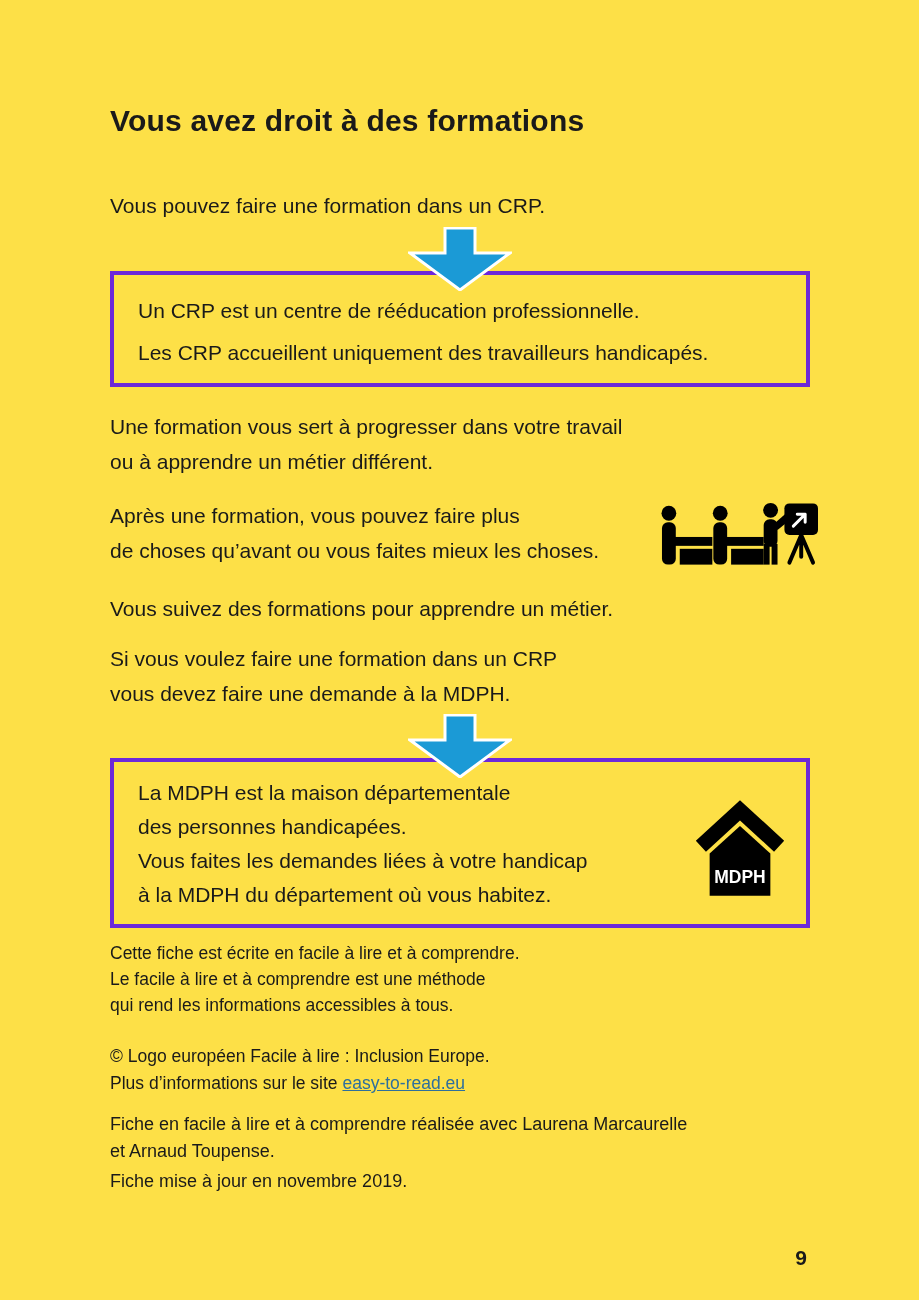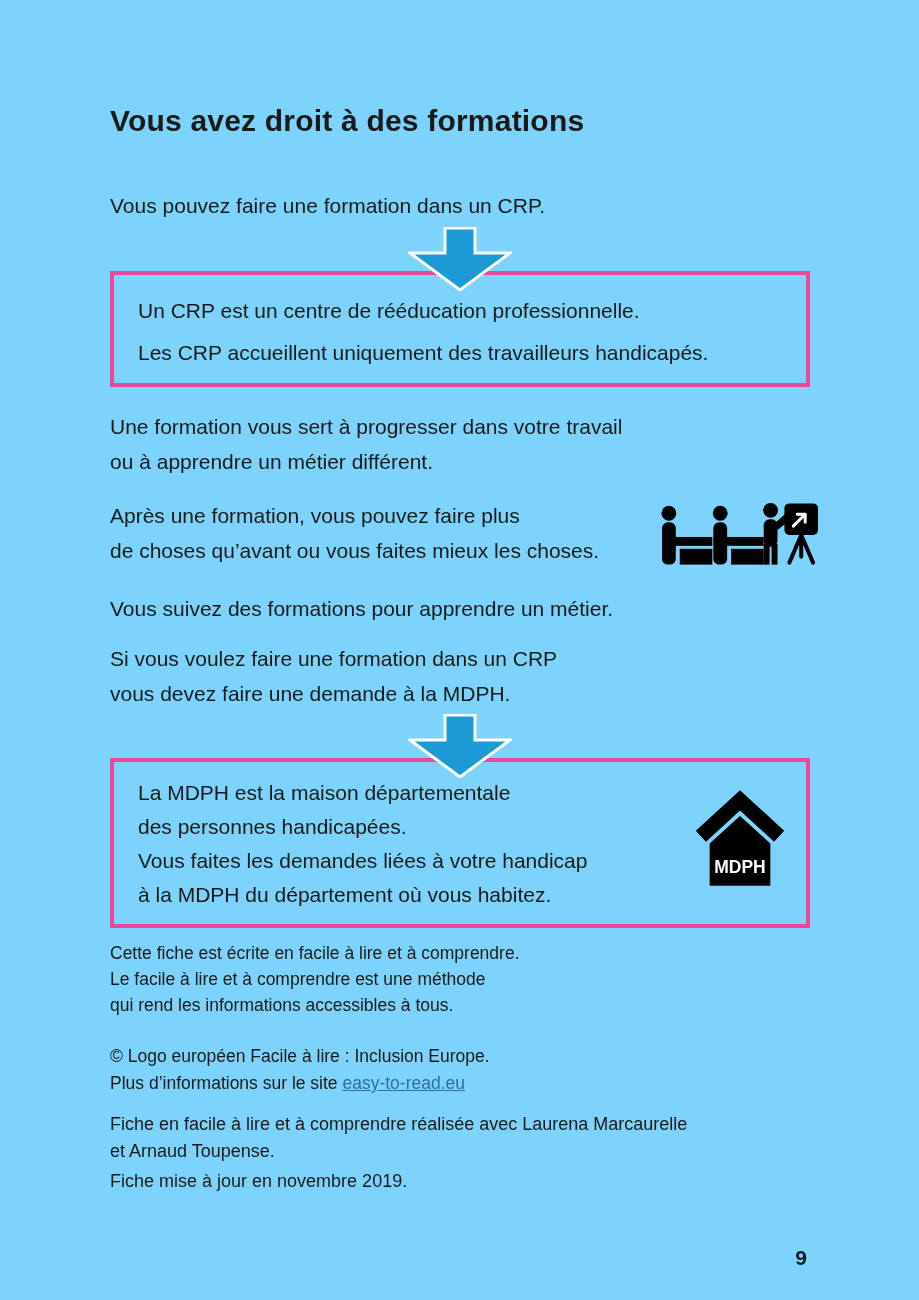--- a/index.html
+++ b/index.html
@@ -1,20 +1,20 @@
 <!DOCTYPE html>
 <html><head>
 <meta charset="utf-8">
 <style>
   html,body{margin:0;padding:0;background:#e8e8e8;}
   .page{
     position:relative;
     width:919px;height:1300px;
     margin:0 auto;
-    background:#7dd3fc;
+    background:#fde047;
     font-family:"Liberation Sans",sans-serif;
     color:#1a1a1a;
     overflow:hidden;
     box-sizing:border-box;
     padding:0 109px 0 110px;
   }
   .title{
     margin:0;
     padding-top:100px;
     font-size:30px;
@@ -34,21 +34,21 @@
     text-align:center;
     height:64px;
     margin-top:4px;
     margin-bottom:-20px;
     line-height:0;
   }
   .arrow-wrap svg{display:inline-block;}
   .blue-box{
     position:relative;
     z-index:1;
-    border:4px solid #ec4899;
+    border:4px solid #6d28d9;
     box-sizing:border-box;
     width:700px;
   }
   .box-crp{padding:18px 24px 12px 24px;}
   .box-crp p{margin:0;font-size:21px;line-height:36px;}
   .box-crp p + p{margin-top:6px;}
   .p-two{margin-top:22px;}
   .row-after{
     margin-top:16px;
     display:flex;
@@ -56,20 +56,21 @@
     justify-content:space-between;
   }
   .row-after .txt{flex:0 0 auto;}
   .row-after .ico{flex:0 0 auto;margin-right:-8px;margin-top:6px;}
   .p-learn{margin-top:20px;}
   .p-request{margin-top:15px;}
   .arrow-wrap.second{margin-top:3px;}
   .box-mdph{
     padding:14px 20px 12px 24px;
     display:flex;
+    align-items:center;
     justify-content:space-between;
   }
   .box-mdph .txt{font-size:21px;line-height:34px;}
   .box-mdph .ico{margin-top:12px;}
   .footer-text{
     margin:0;
     font-size:17.5px;
     line-height:26px;
   }
   .f1{margin-top:12px;}

